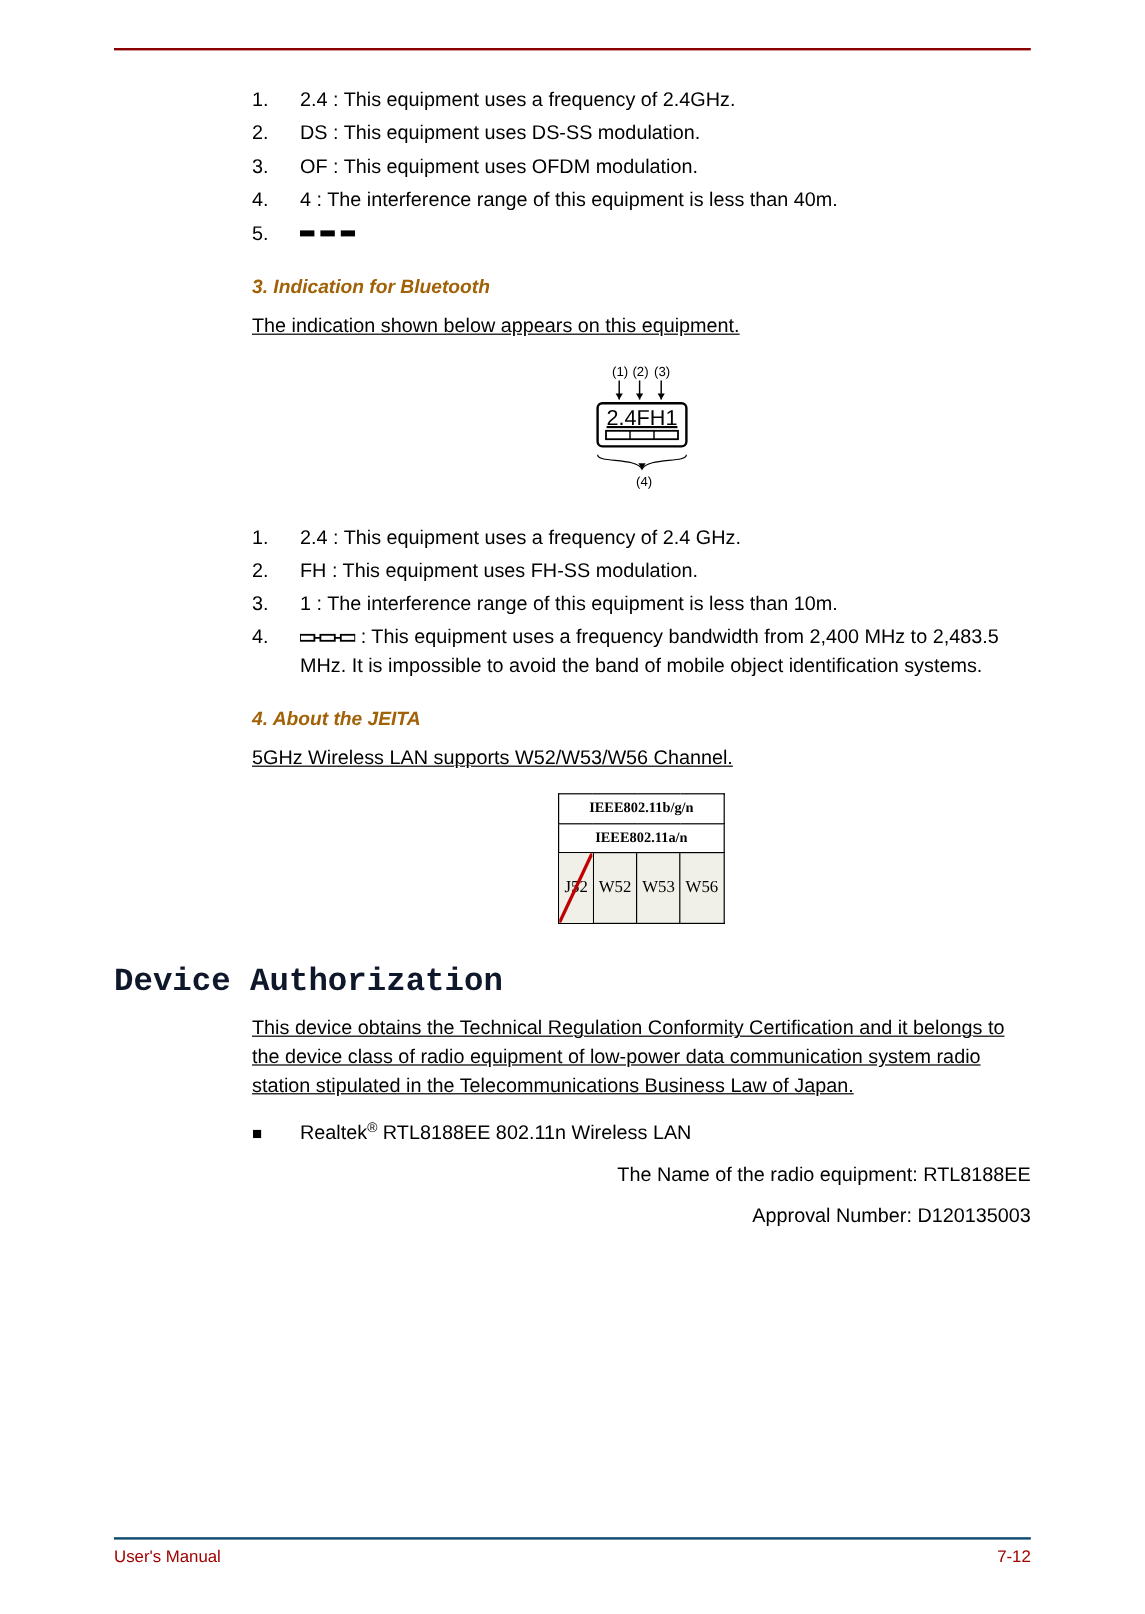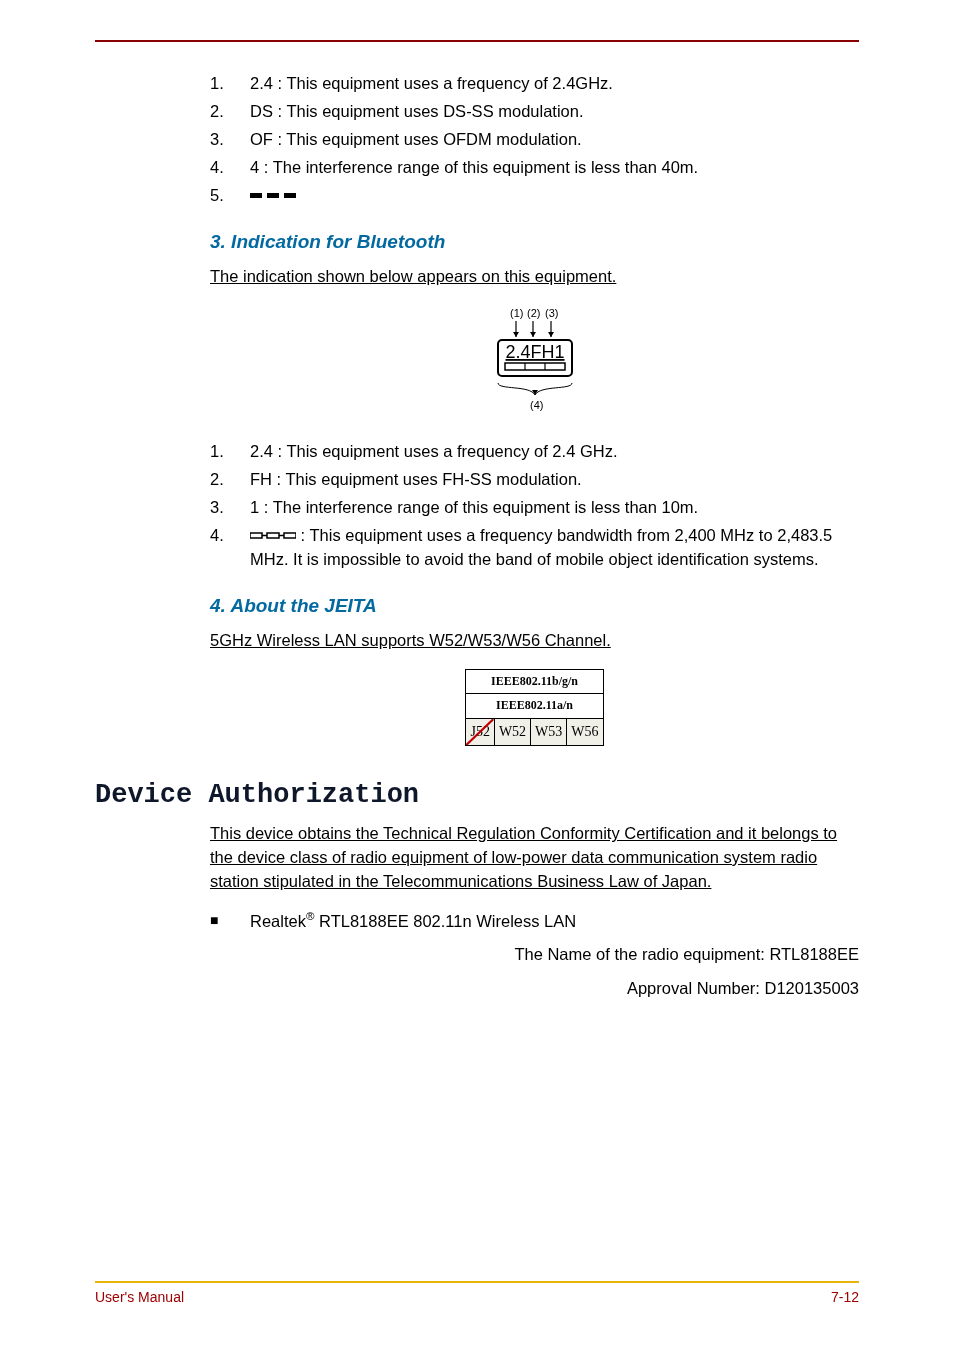--- a/index.html
+++ b/index.html
@@ -31,24 +31,24 @@
       min-width: 40px;
     }
     .list-text {
       flex: 1;
     }
     .list-text .glyph-inline {
       display: inline-block;
       vertical-align: middle;
     }
     .sect-heading {
-      color: #0369a1;
+      color: #a16207;
       font-weight: bold;
       font-style: italic;
-      font-size: 19px;
+      font-size: 16px;
       margin-top: 20px;
       margin-bottom: 10px;
     }
     .para {
       margin-bottom: 14px;
       text-decoration: underline;
     }
     .figure {
       text-align: center;
       margin: 16px 0 18px 0;
@@ -74,21 +74,21 @@
       margin-left: 24px;
       margin-top: 10px;
       margin-bottom: 10px;
       text-align: right;
     }
     .footer {
       position: absolute;
       left: 95px;
       right: 95px;
       bottom: 40px;
-      border-top: 2px solid #eab308;
+      border-top: 2px solid #0c4a6e;
       padding-top: 6px;
       display: flex;
       justify-content: space-between;
       color: #a00000;
       font-size: 14px;
     }
     .jeita-table {
       border-collapse: collapse;
       margin: 0 auto;
       font-size: 12px;
@@ -96,21 +96,21 @@
     }
     .jeita-table td {
       border: 1.5px solid #000;
       text-align: center;
     }
     .jeita-head {
       font-weight: bold;
       padding: 3px 8px;
     }
     .jeita-cell {
-      padding: 3px 4px;
+      padding: 19px 4px;
       background: #f0f0e8;
       font-size: 14px;
       font-weight: normal;
     }
     .jeita-cross {
       position: relative;
       padding: 1px 4px;
     }
     .jeita-cross svg {
       position: absolute;

